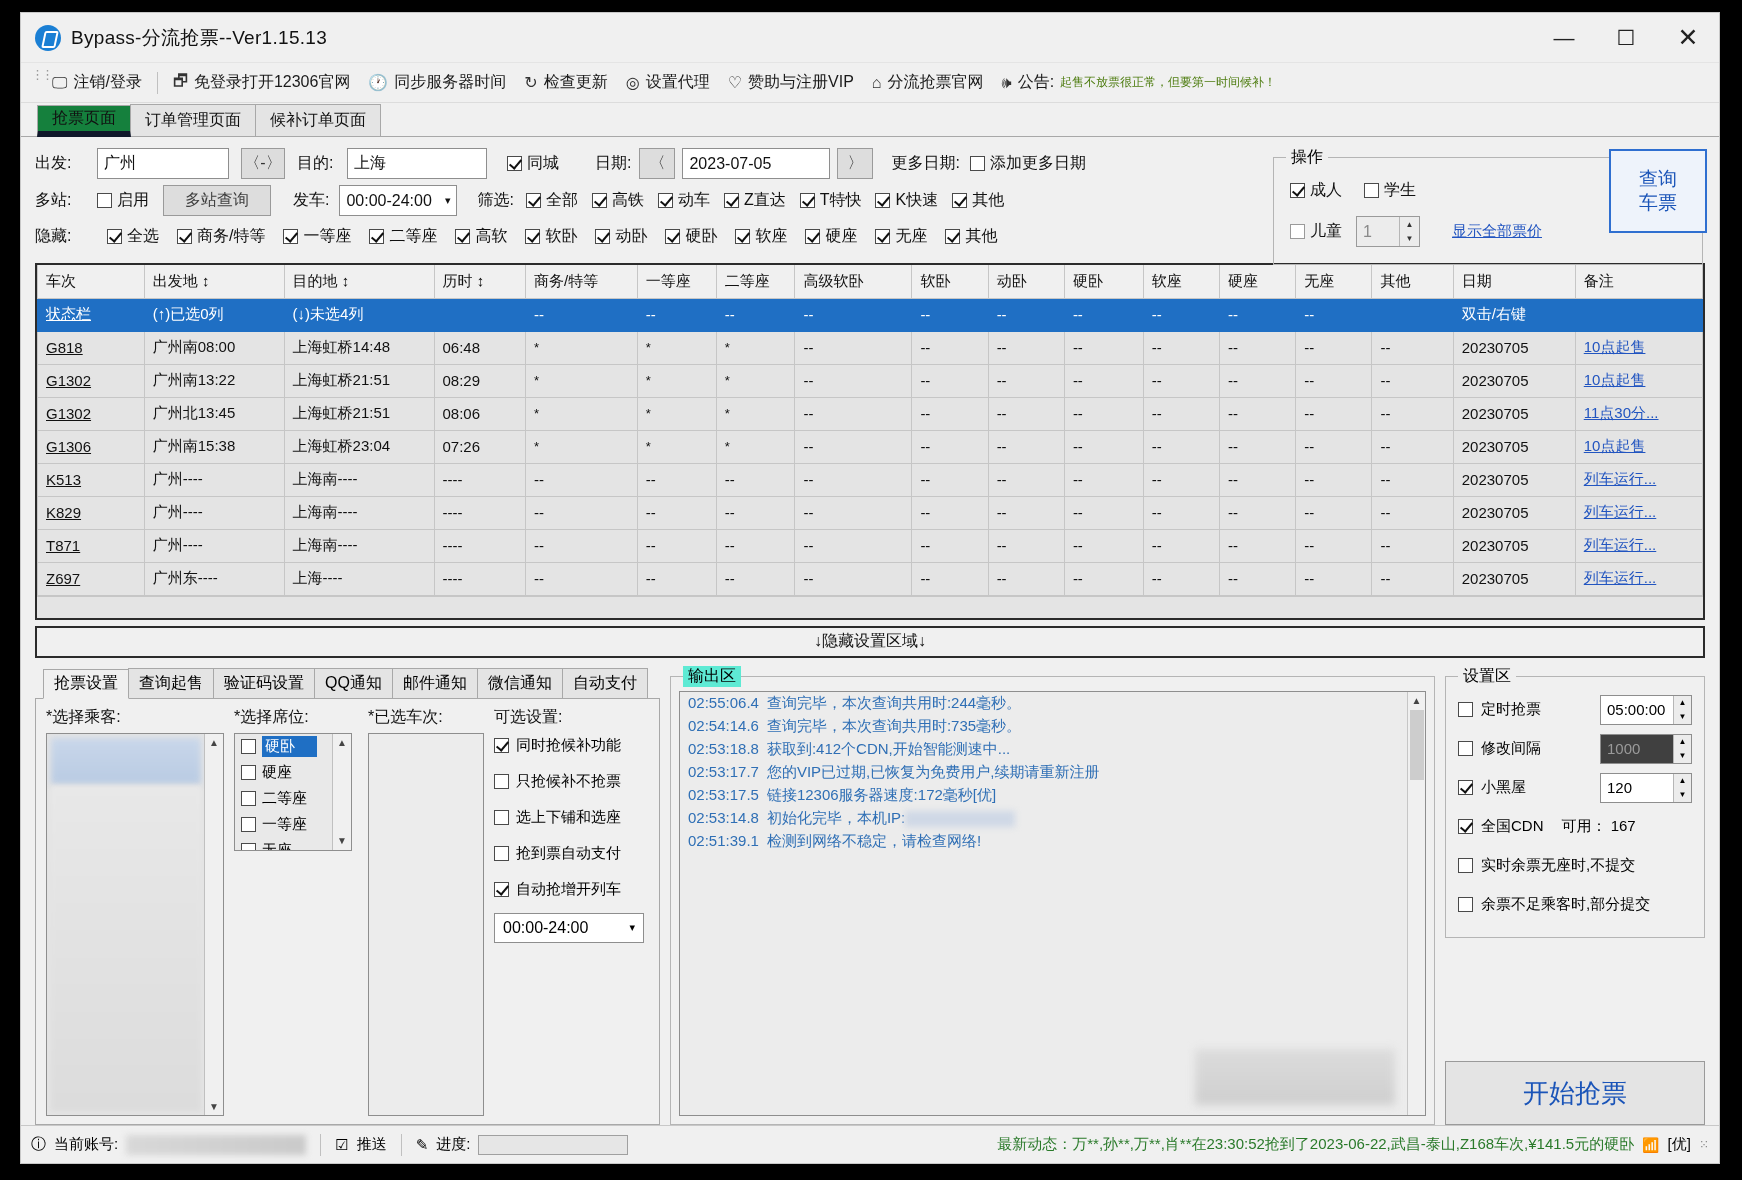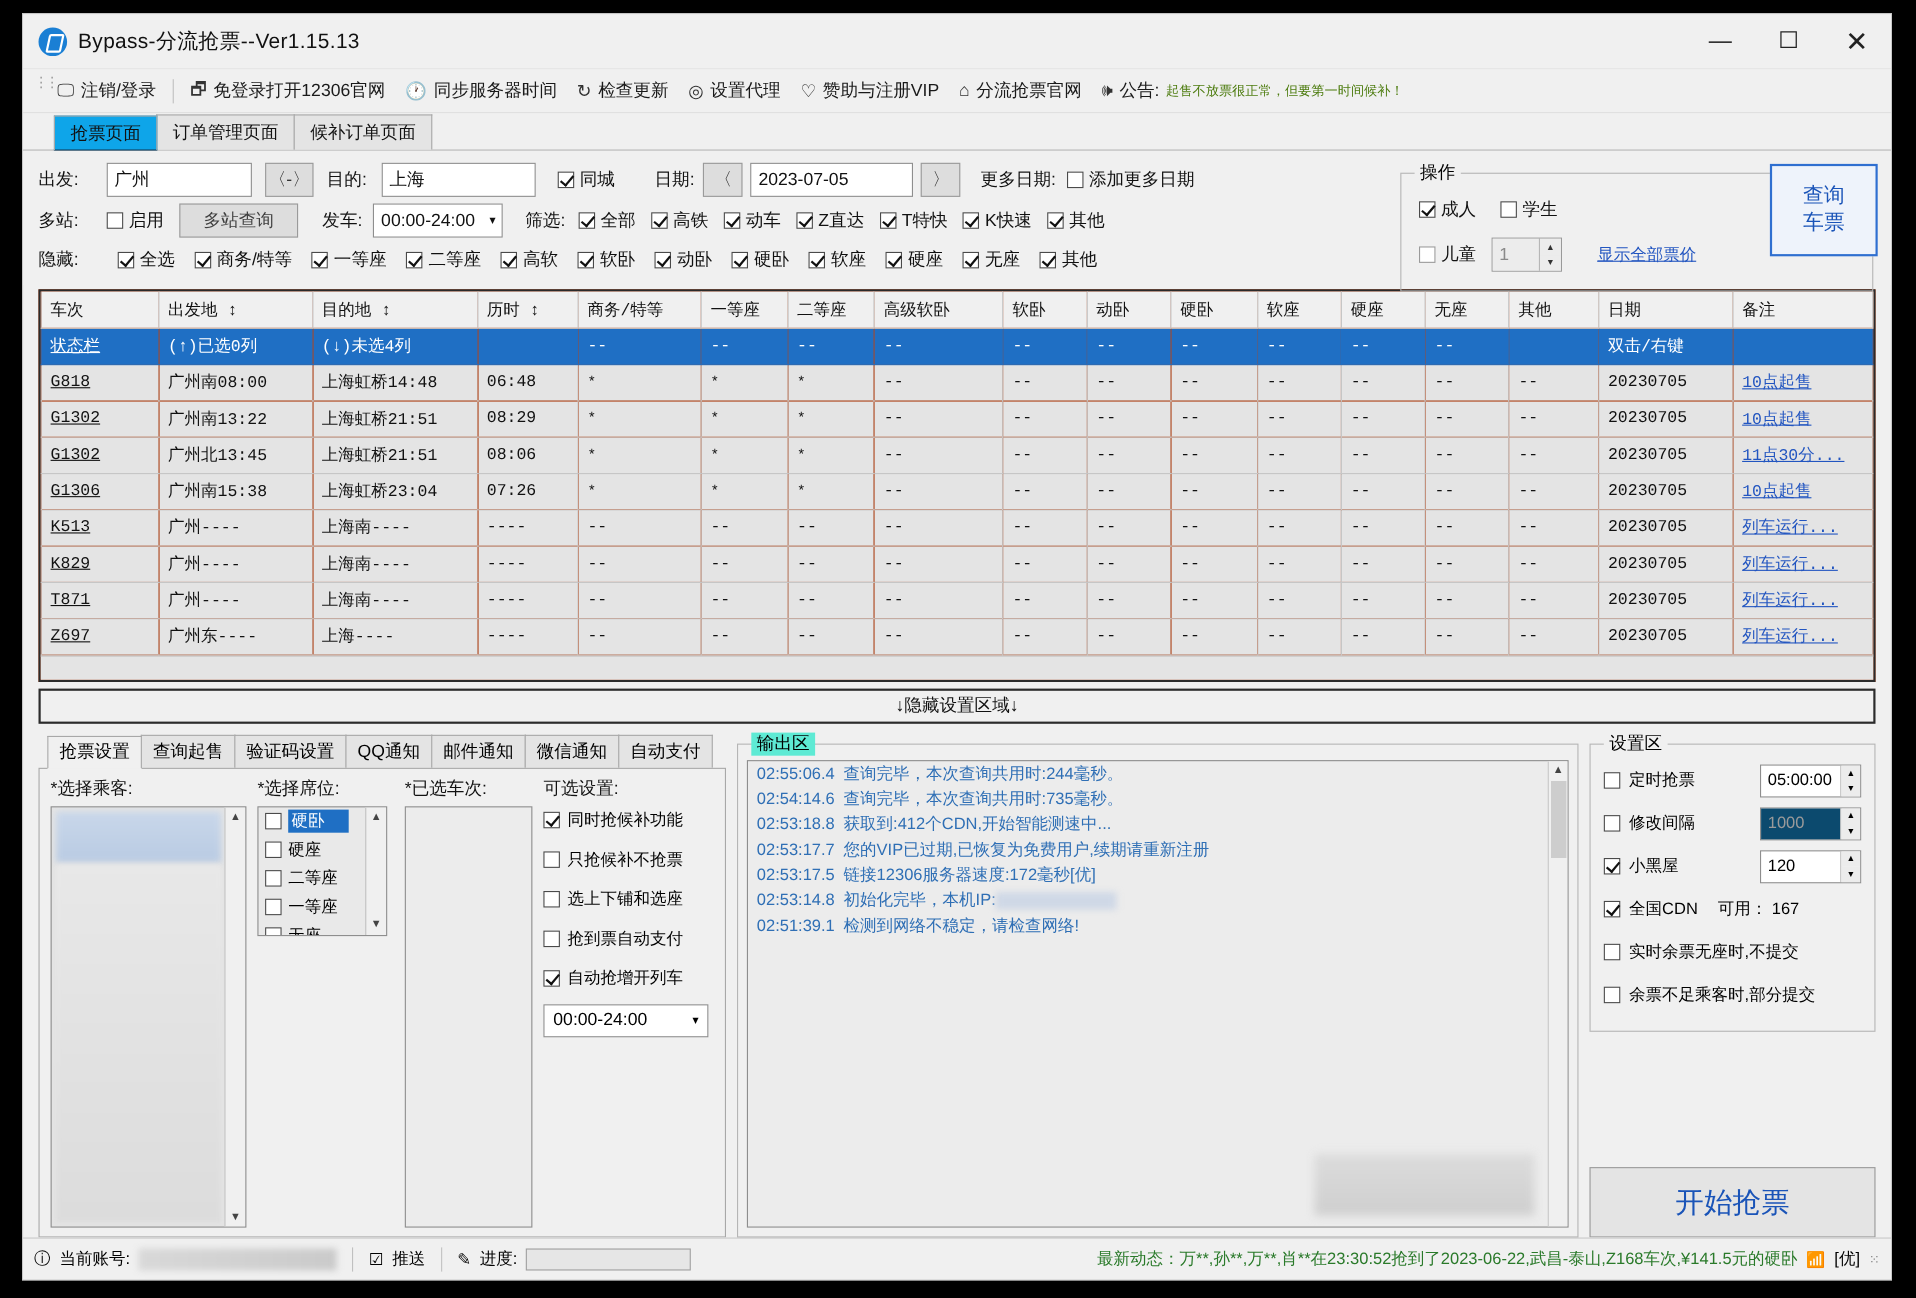--- a/index.html
+++ b/index.html
@@ -69,21 +69,21 @@
   .tabstrip{
     height:34px;flex:0 0 34px;display:flex;align-items:flex-end;
     padding-left:16px; background:#f0f0f0;
     border-bottom:1px solid #a8a8a8;
   }
   .tab{
     height:32px;padding:0 14px;display:flex;align-items:center;
     font-size:16px;background:#e4e4e4;border:1px solid #a8a8a8;border-bottom:none;
     margin-right:-1px;color:#111;
   }
-  .tab.active{background:#0ea5e9;border-bottom:1px solid #0f172a;position:relative;top:1px;margin-left:12px;}
+  .tab.active{background:#15803d;border-bottom:6px solid #0f172a;position:relative;top:1px;}
   
   .searchpanel{
     flex:0 0 auto;padding:8px 14px 6px 14px;background:#f0f0f0;
     position:relative;
   }
   .srow{display:flex;align-items:center;height:37px;gap:0;}
   .lbl{font-size:16px;color:#111;white-space:nowrap;}
   .txtin{
     border:1px solid #8e8e8e;background:#fff;height:31px;
     display:flex;align-items:center;padding:0 6px;font-size:16px;color:#111;
@@ -119,23 +119,22 @@
     position:absolute;left:12px;top:-11px;background:#f0f0f0;padding:0 5px;font-size:16px;
   }
   .querybtn{
     position:absolute; right:12px; top:12px; width:98px; height:84px;
     border:2px solid #2f6fd0; background:#eef3fb;
     display:flex;flex-direction:column;align-items:center;justify-content:center;
     color:#1a54b8;font-size:19px;line-height:1.25;
   }
   
   .tablewrap{
-    margin:4px 14px 0 14px;border:2px solid #2b2b2b;background:#c2410c;
+    margin:4px 14px 0 14px;border:2px solid #2b2b2b;background:#fde047;
     flex:0 0 auto;
-    font-family:Liberation Mono, monospace;
   }
   table.res{border-collapse:collapse;width:100%;table-layout:fixed;font-size:15px;}
   table.res th{
     background:#f0f0f0;border:1px solid #c6c6c6;border-top:none;
     height:33px;font-weight:normal;color:#111;font-size:15px;
     text-align:left;padding-left:8px;
   }
   table.res td{
     border:1px solid #c6c6c6;height:33px;padding-left:8px;color:#111;
     background:#e4e4e4;overflow:hidden;white-space:nowrap;
@@ -212,21 +211,21 @@
   .blurlog{position:absolute;right:30px;bottom:10px;width:200px;height:56px;background:linear-gradient(180deg,#dcdcdc,#cfcfcf);filter:blur(4px);}
   .blurip{display:inline-block;width:110px;height:16px;background:#cfd8e6;filter:blur(3px);vertical-align:middle;}
   
   .rightpane{width:260px;flex:0 0 260px;margin-top:10px;display:flex;flex-direction:column;}
   .setbox{position:relative;border:1px solid #b5b5b5;padding:16px 12px 10px 12px;flex:0 0 auto;}
   .setbox .legend{position:absolute;left:12px;top:-11px;background:#f0f0f0;padding:0 5px;font-size:16px;}
   .setrow{display:flex;align-items:center;gap:8px;height:34px;margin-bottom:5px;font-size:15px;white-space:nowrap;}
   .setrow .grow{flex:1;}
   .tspin{display:flex;border:1px solid #8e8e8e;background:#fff;height:30px;align-items:stretch;width:92px;}
   .tspin .sv{flex:1;display:flex;align-items:center;padding-left:6px;font-size:15px;}
-  .tspin.dis .sv{color:#9a9a9a;background:#0c4a6e;}
+  .tspin.dis .sv{color:#9a9a9a;background:#404040;}
   .tspin .sb{width:18px;display:flex;flex-direction:column;border-left:1px solid #b6b6b6;}
   .tspin .sb i{flex:1;display:flex;align-items:center;justify-content:center;font-size:8px;font-style:normal;background:#ececec;}
   .startbtn{
     margin-top:auto;height:64px;border:1px solid #9a9a9a;background:#e4e4e4;
     display:flex;align-items:center;justify-content:center;font-size:26px;color:#1a54b8;
   }
   
   .statusbar{
     height:38px;flex:0 0 38px;border-top:1px solid #c8c8c8;background:#f0f0f0;
     display:flex;align-items:center;gap:8px;padding:0 10px;font-size:15px;

